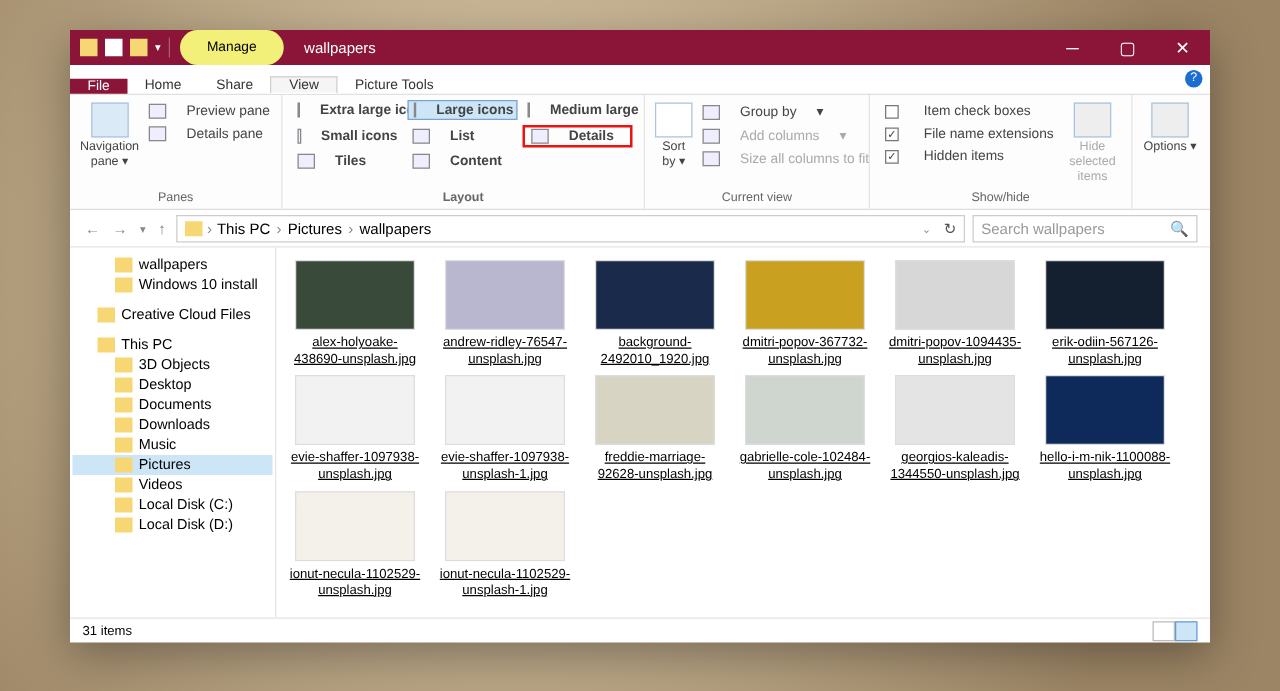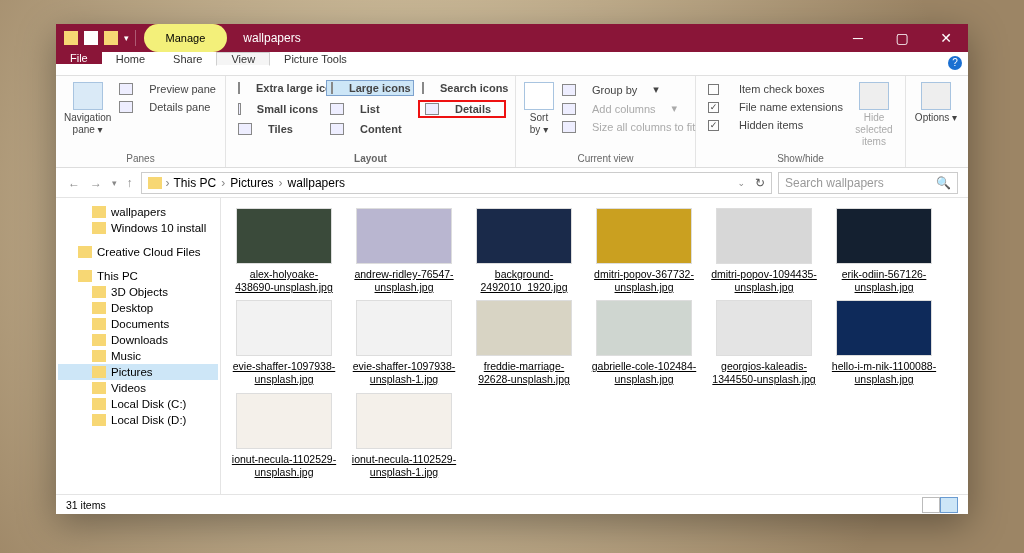--- a/index.html
+++ b/index.html
@@ -6,21 +6,21 @@
   body { background: radial-gradient(circle at 40% 40%, #e3d4b2, #9c8565 80%); width: 1024px; height: 553px; }
   .window { position: absolute; top: 24px; left: 56px; width: 912px; height: 490px; background: #fff; box-shadow: 0 10px 35px rgba(0,0,0,.35); display: flex; flex-direction: column; }
   .titlebar { height: 28px; background: #8a1538; color: #fff; display: flex; align-items: stretch; font-size: 12px; }
   .tb-left { display: flex; align-items: center; gap: 6px; padding: 0 8px; }
   .tb-qat { width: 14px; height: 14px; background: #fff; display: inline-block; }
   .tb-sep { height: 16px; width: 1px; background: rgba(255,255,255,.3); }
   .tb-context { background: #f3f07a; color: #000; padding: 4px 22px; font-size: 11px; align-self: stretch; display: flex; align-items: center; border-radius: 14px; }
   .tb-title { padding: 0 16px; display: flex; align-items: center; }
   .tb-grow { flex: 1; }
   .tb-btn { width: 44px; display: flex; align-items: center; justify-content: center; font-size: 14px; }
-  .tabrow { height: 24px; background: #fff; border-bottom: 1px solid #e0e0e0; display: flex; align-items: flex-start; font-size: 11px; position: relative;}
+  .tabrow { height: 24px; background: #fff; border-bottom: 1px solid #e0e0e0; display: flex; align-items: flex-end; font-size: 11px; position: relative;}
   .tab-file { background: #8a1538; color: #fff; padding: 0 14px; display: flex; align-items: center; }
   .tab { padding: 0 14px; display: flex; align-items: center; color: #333; }
   .tab.active { border: 1px solid #d0d0d0; border-bottom: 1px solid #fff; background: #f5f5f5; }
   .help { position:absolute; right:6px; top:4px; width:14px;height:14px;border-radius:50%;background:#1a6fd1;color:#fff;font-size:10px;text-align:center;line-height:14px;}
   .ribbon { height: 92px; background: #fdfdfd; border-bottom: 1px solid #ddd; display: flex; font-size: 11px; color: #444; }
   .rgrp { border-right: 1px solid #e4e4e4; padding: 4px 8px 0; display: flex; flex-direction: column; }
   .rgrp-body { flex: 1; display: flex; gap: 4px; }
   .rgrp-label { text-align: center; font-size: 10px; color: #666; padding: 2px 0 3px; }
   .bigbtn { width: 56px; text-align: center; font-size: 10px; line-height: 1.2; }
   .bigbtn .ic { width: 30px; height: 28px; margin: 2px auto; background: #daeaf7; border: 1px solid #a8c4e0; }
@@ -109,21 +109,21 @@
           <div class="smallopt" style="width: 88px;">
             <span class="mic"></span>
             <span>Extra large icons</span>
           </div>
           <div class="smallopt sel" style="width: 88px;">
             <span class="mic"></span>
             <span>Large icons</span>
           </div>
           <div class="smallopt" style="width: 88px;">
             <span class="mic"></span>
-            <span>Search icons</span>
+            <span>Medium large</span>
           </div>
           <div class="smallopt" style="width: 88px;">
             <span class="mic"></span>
             <span>Small icons</span>
           </div>
           <div class="smallopt" style="width: 88px;">
             <span class="mic"></span>
             <span>List</span>
           </div>
           <div class="smallopt hilite" style="width: 88px;">

